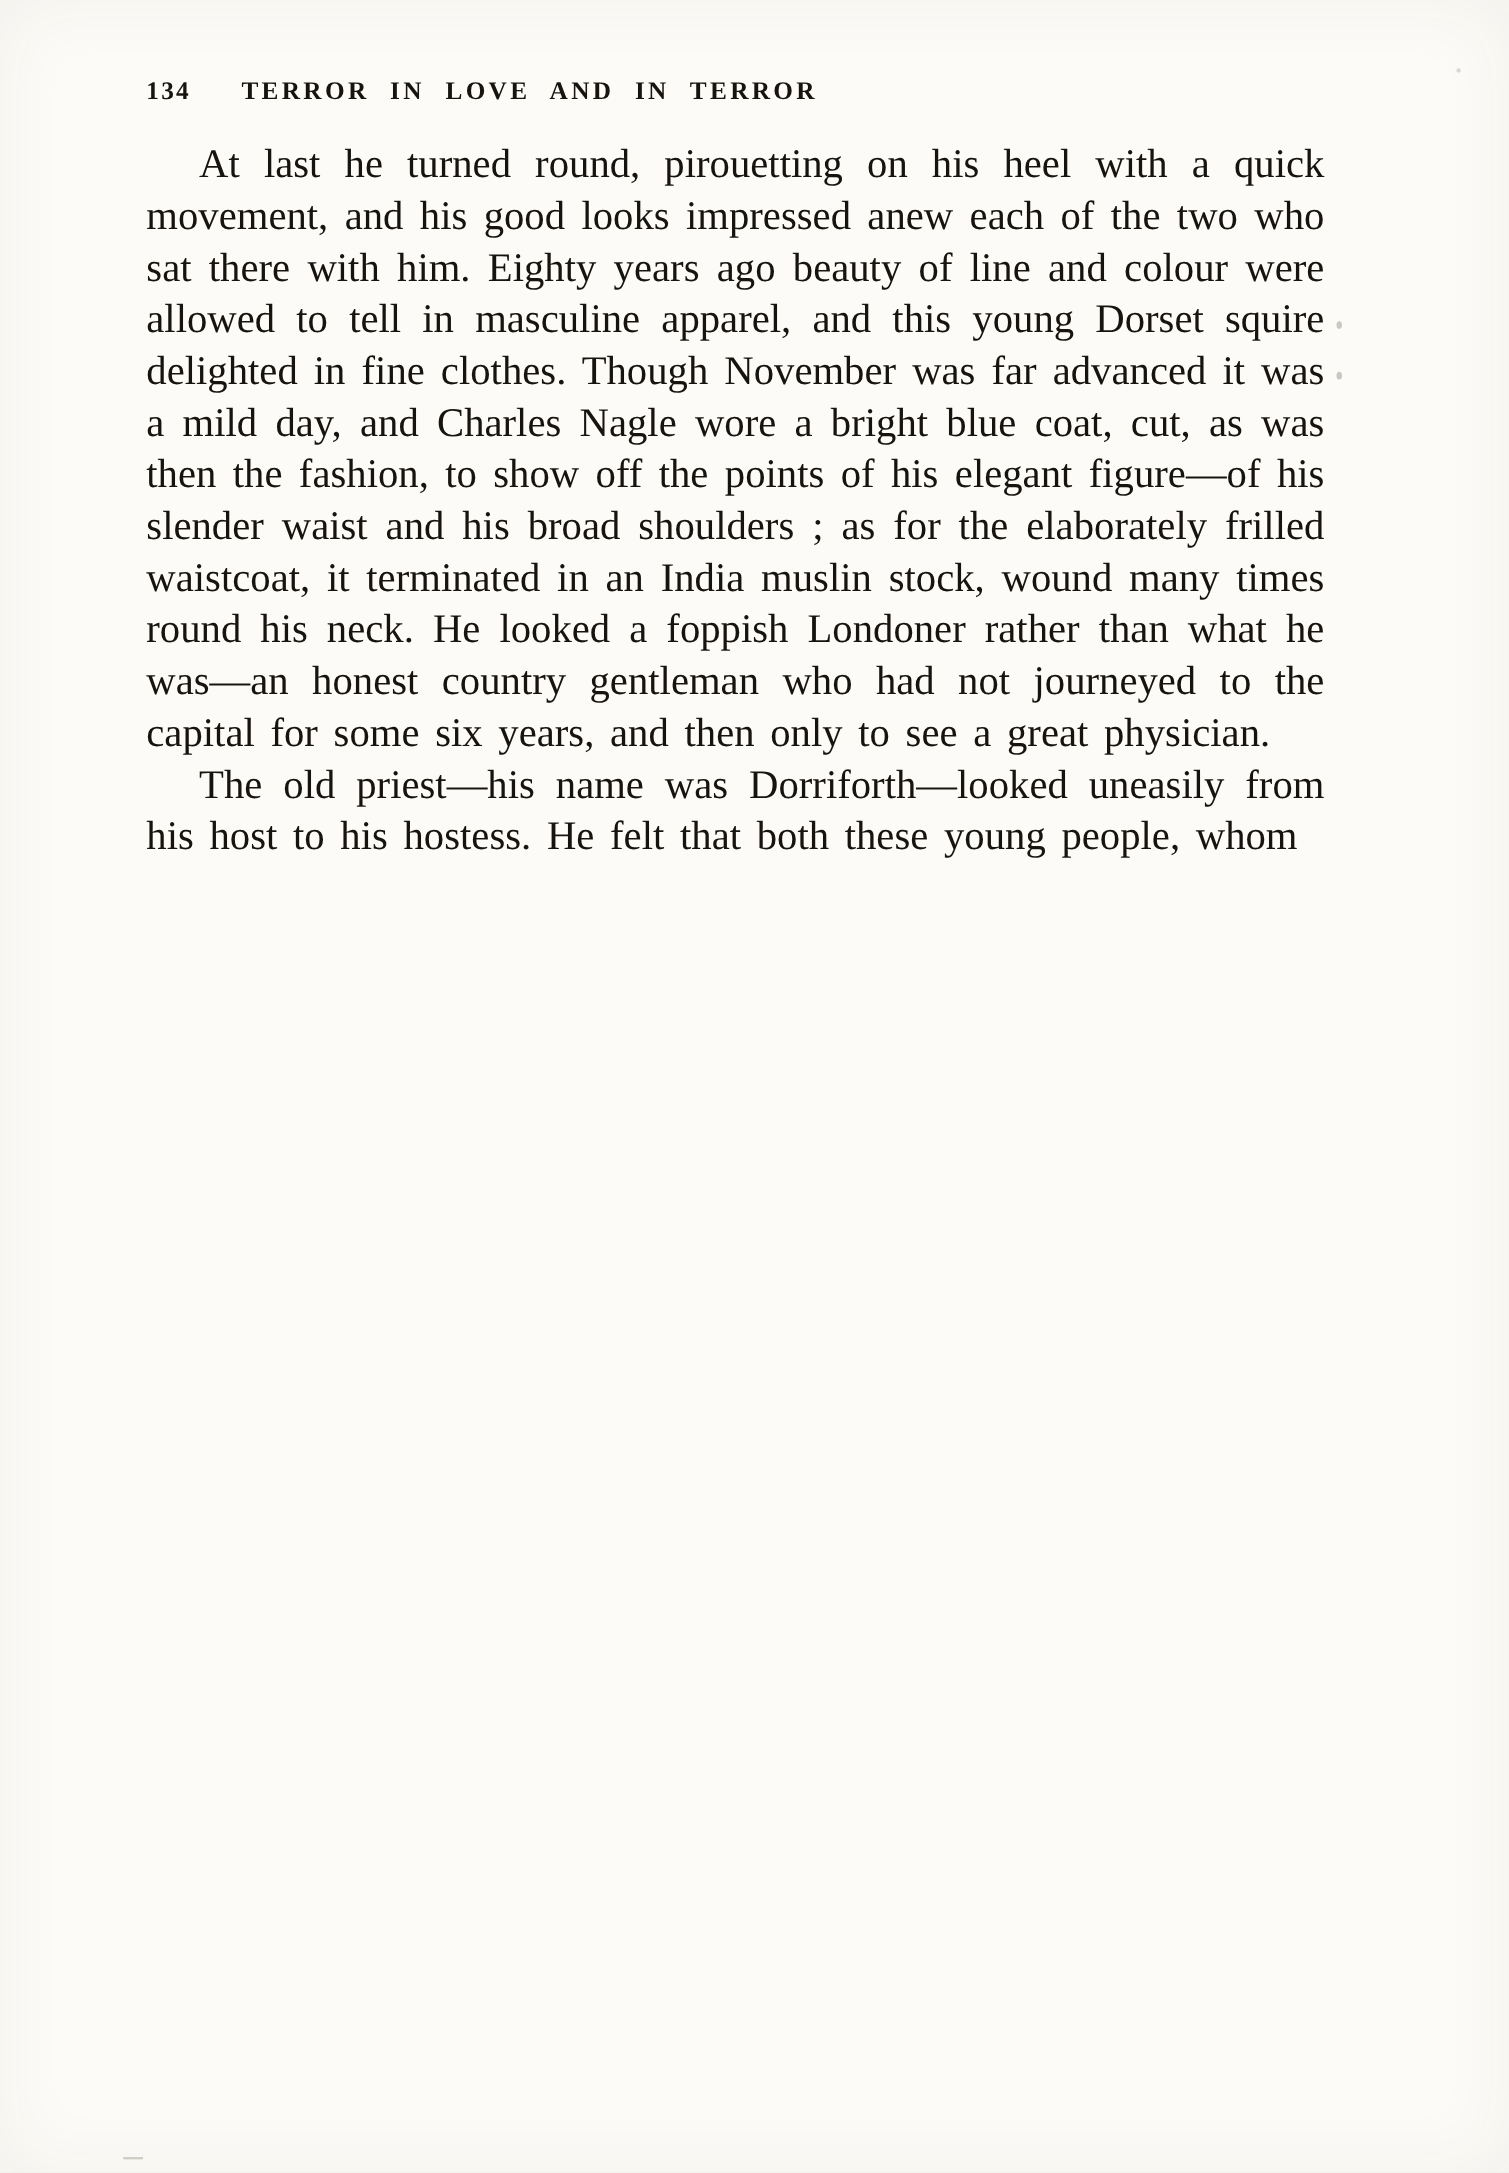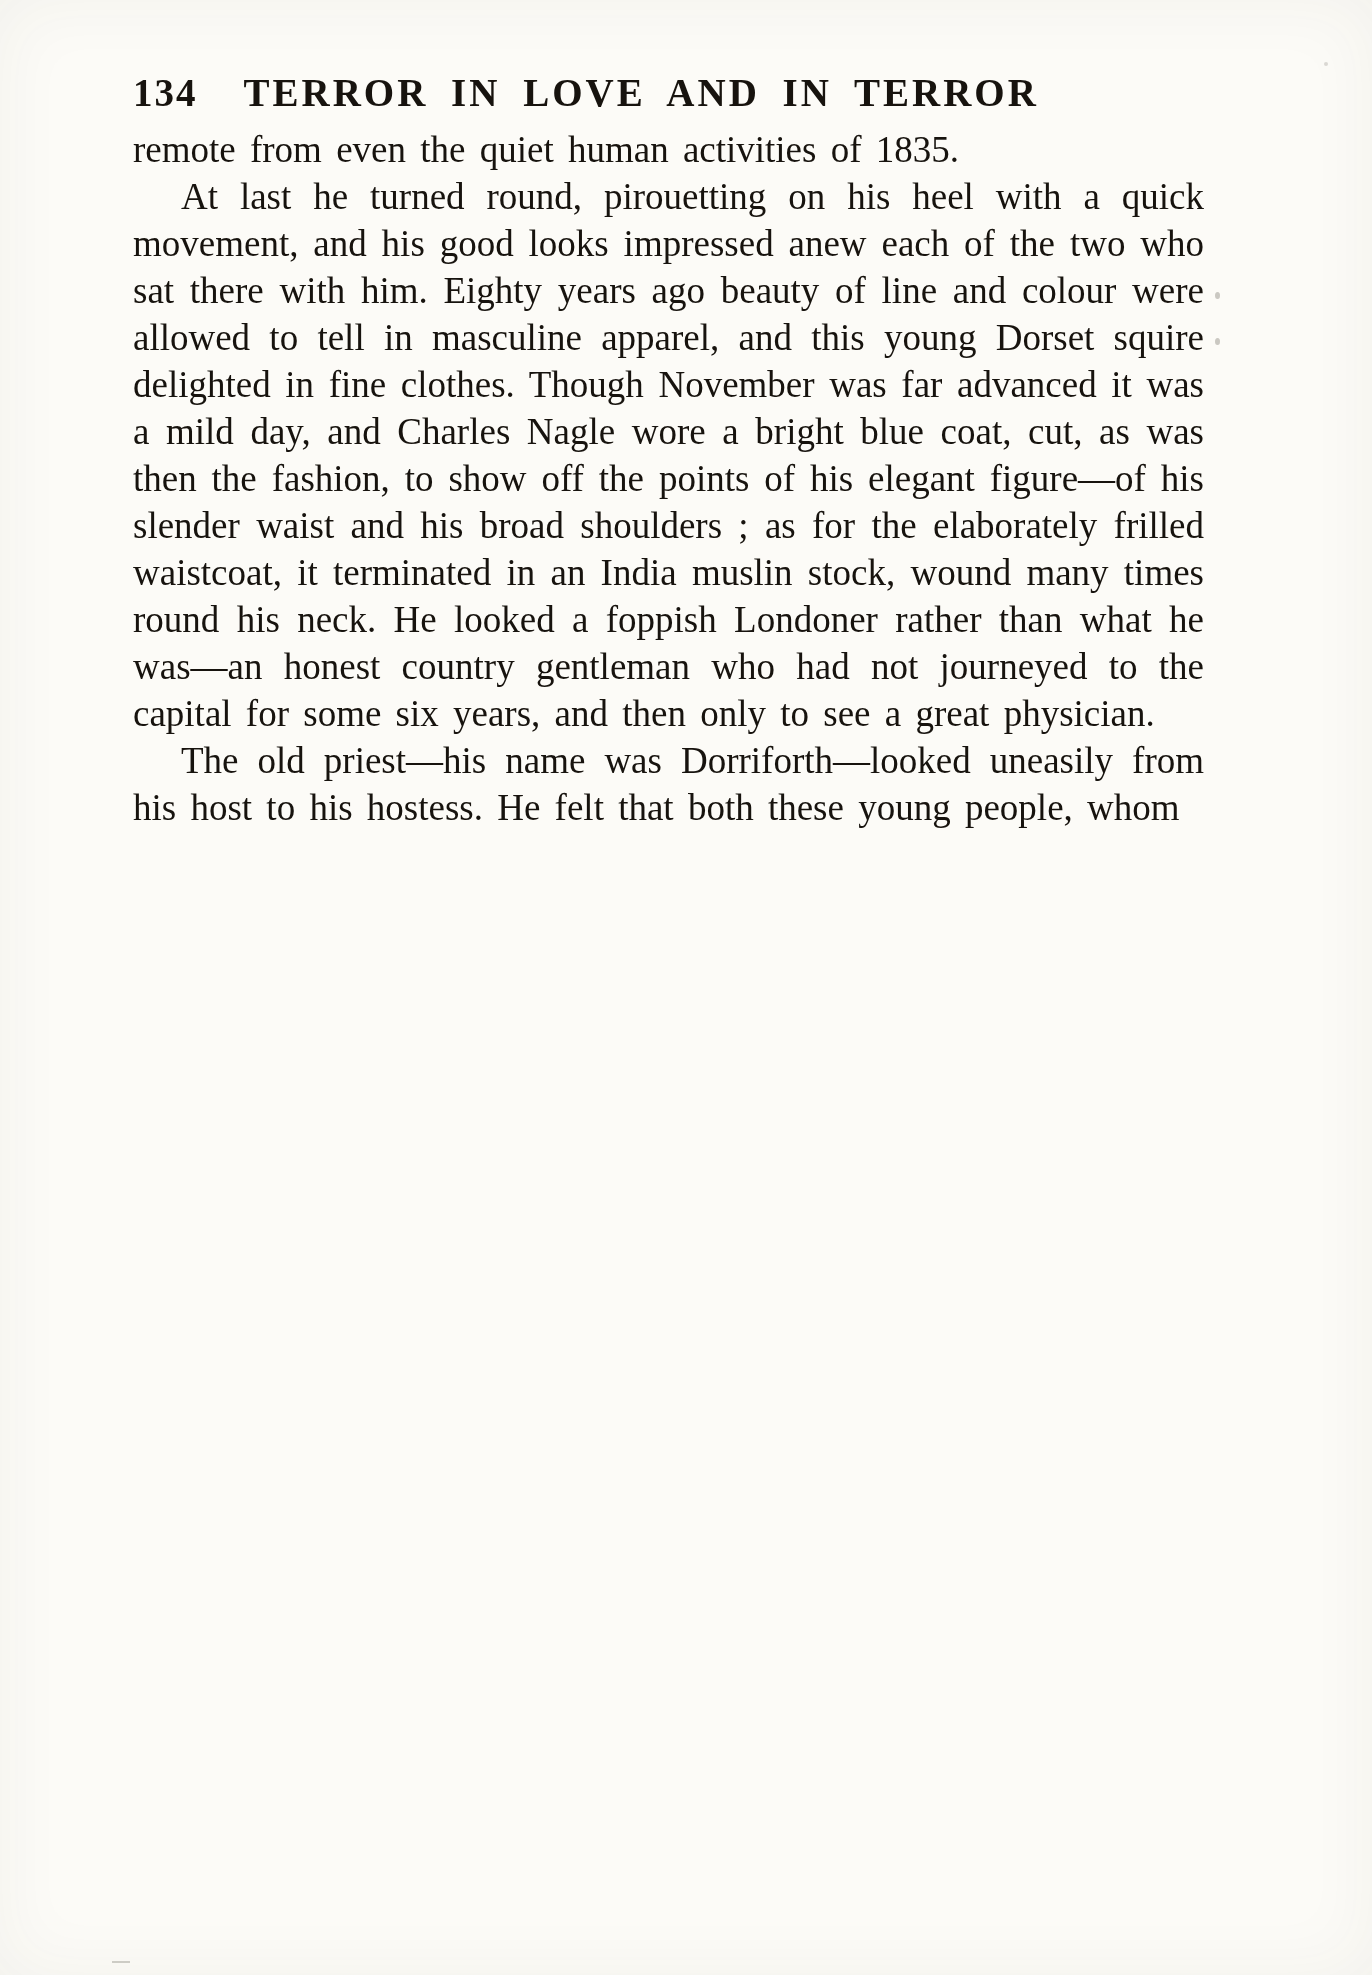--- a/index.html
+++ b/index.html
@@ -22,21 +22,21 @@
     box-shadow: inset 0 0 70px rgba(60,50,30,0.05);
   }
   .running-header {
     position: absolute;
     top: 70px;
     left: 133px;
     right: 168px;
     display: flex;
     align-items: baseline;
     font-weight: bold;
-    font-size: 39px;
+    font-size: 23px;
     white-space: nowrap;
   }
   .page-number {
     letter-spacing: 2px;
     margin-right: 46px;
   }
   .running-title {
     letter-spacing: 3px;
     word-spacing: 10px;
   }
@@ -81,21 +81,20 @@
 <body>
 
 <div class="page">
 
   <header class="running-header">
     <span class="page-number">134</span>
     <span class="running-title">TERROR IN LOVE AND IN TERROR</span>
   </header>
 
   <main class="text-block">
-    <p class="para noindent">remote from even the quiet human activities of 1835.</p>
     <p class="para">At last he turned round, pirouetting on his heel with a quick movement, and his good looks impressed anew each of the two who sat there with him.  Eighty years ago beauty of line and colour were allowed to tell in masculine apparel, and this young Dorset squire delighted in fine clothes.  Though November was far advanced it was a mild day, and Charles Nagle wore a bright blue coat, cut, as was then the fashion, to show off the points of his elegant figure—of his slender waist and his broad shoulders ; as for the elaborately frilled waistcoat, it terminated in an India muslin stock, wound many times round his neck.  He looked a foppish Londoner rather than what he was—an honest country gentleman who had not journeyed to the capital for some six years, and then only to see a great physician.</p>
     <p class="para">The old priest—his name was Dorriforth—looked uneasily from his host to his hostess.  He felt that both these young people, whom</p>
   </main>
 
   <span class="artifact dot-a"></span>
   <span class="artifact dot-b"></span>
   <span class="artifact dot-c"></span>
   <span class="artifact mark-bottom"></span>
 
 </div>

